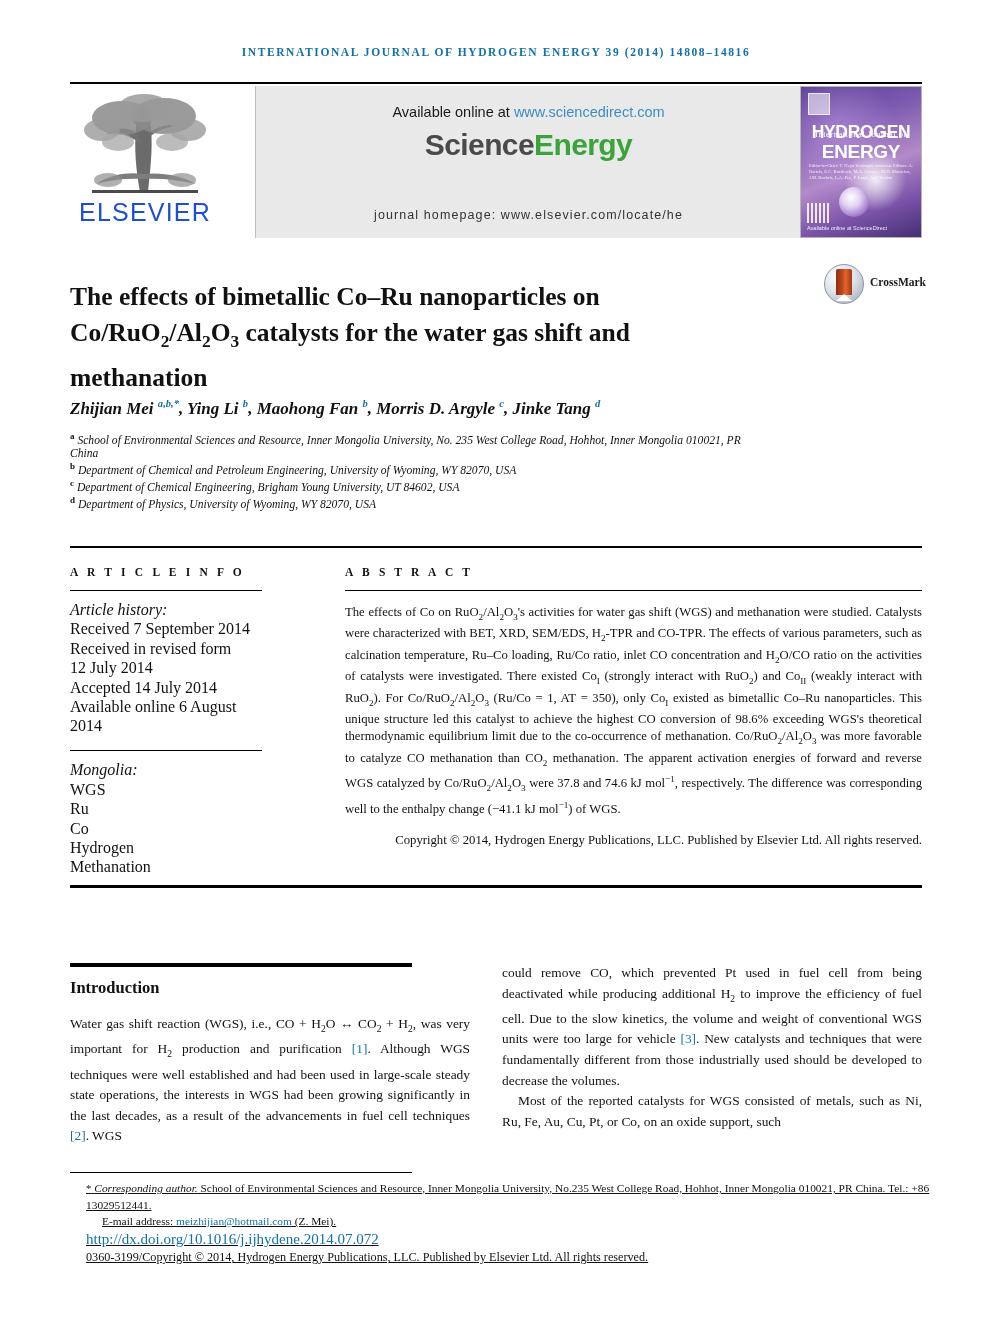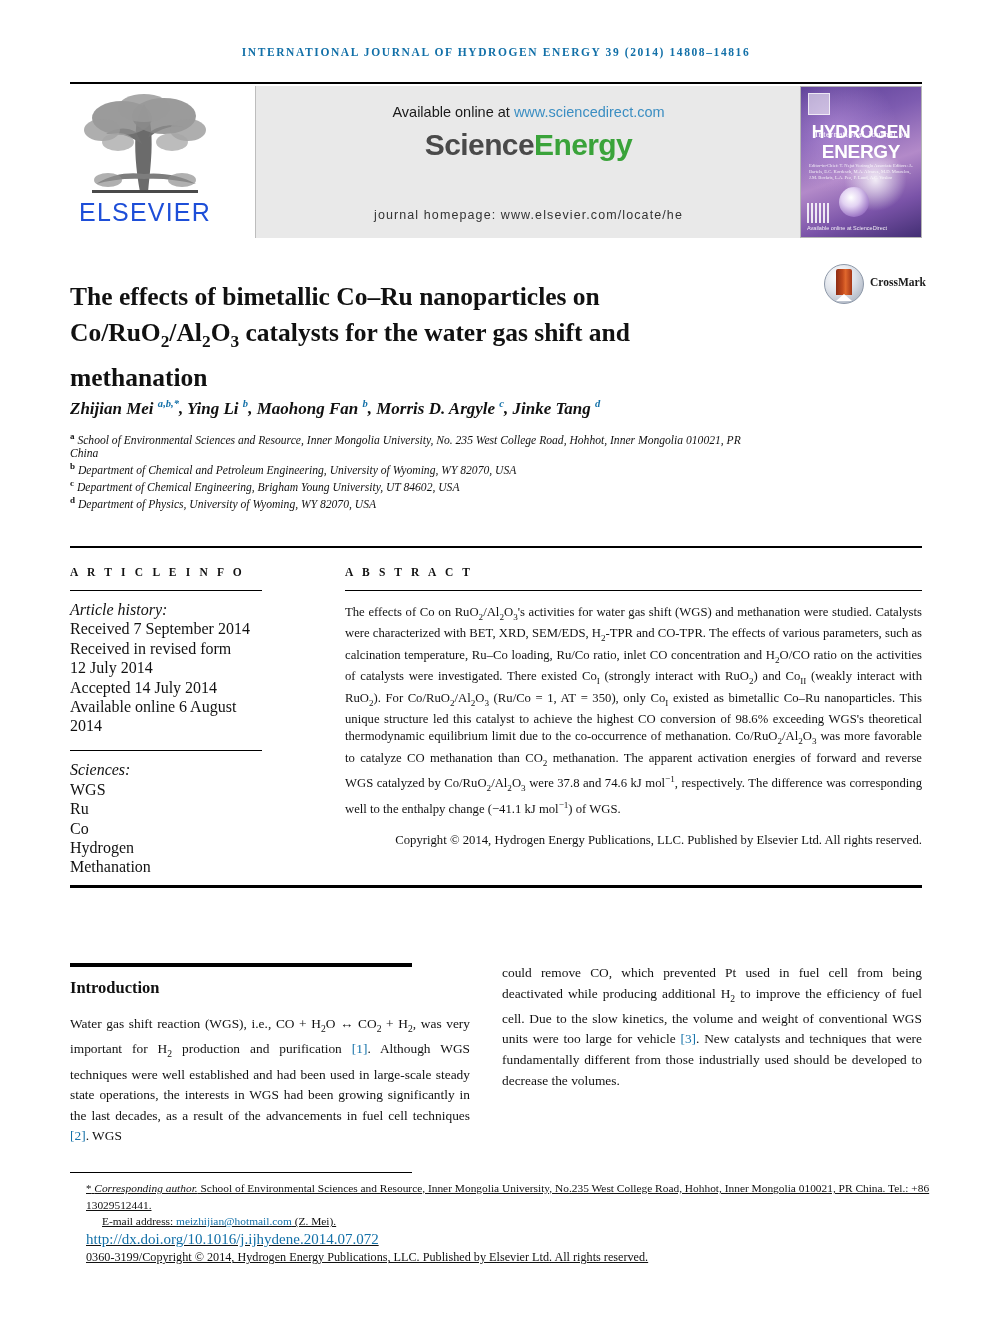--- a/index.html
+++ b/index.html
@@ -535,21 +535,21 @@
     <div class="hist-block">
       <div class="ital">Article history:</div>
       <div>Received 7 September 2014</div>
       <div>Received in revised form</div>
       <div>12 July 2014</div>
       <div>Accepted 14 July 2014</div>
       <div>Available online 6 August 2014</div>
     </div>
     <div class="kw-sep"></div>
     <div class="kw-block">
-      <div class="ital">Sciences:</div>
+      <div class="ital">Mongolia:</div>
       <div>WGS</div>
       <div>Ru</div>
       <div>Co</div>
       <div>Hydrogen</div>
       <div>Methanation</div>
     </div>
   </div>
 
   <div class="abscol">
     <div class="sec-head">A B S T R A C T</div>
@@ -562,20 +562,21 @@
 
   <div class="bodywrap">
     <div class="col-left">
       <div class="intro-bar"></div>
       <h2 class="intro-head">Introduction</h2>
       <p class="body-p">Water gas shift reaction (WGS), i.e., CO&nbsp;+&nbsp;H<sub>2</sub>O ↔ CO<sub>2</sub>&nbsp;+&nbsp;H<sub>2</sub>, was very important for H<sub>2</sub> production and purification <span class="ref">[1]</span>. Although WGS techniques were well established and had been used in large-scale steady state operations, the interests in WGS had been growing significantly in the last decades, as a result of the advancements in fuel cell techniques <span class="ref">[2]</span>. WGS</p>
     </div>
 
     <div class="col-right">
       <p class="body-p">could remove CO, which prevented Pt used in fuel cell from being deactivated while producing additional H<sub>2</sub> to improve the efficiency of fuel cell. Due to the slow kinetics, the volume and weight of conventional WGS units were too large for vehicle <span class="ref">[3]</span>. New catalysts and techniques that were fundamentally different from those industrially used should be developed to decrease the volumes.</p>
+      <p class="body-p indent">Most of the reported catalysts for WGS consisted of metals, such as Ni, Ru, Fe, Au, Cu, Pt, or Co, on an oxide support, such</p>
     </div>
   </div>
 
   <div class="foot-rule"></div>
   <div class="footer">
     <div>
       <span class="star">*</span>
       <span class="ital">Corresponding author.</span><span> School of Environmental Sciences and Resource, Inner Mongolia University, No.235 West College Road, Hohhot, Inner Mongolia 010021, PR China. Tel.: +86 13029512441.</span>
     </div>
     <div style="text-indent:16px">

